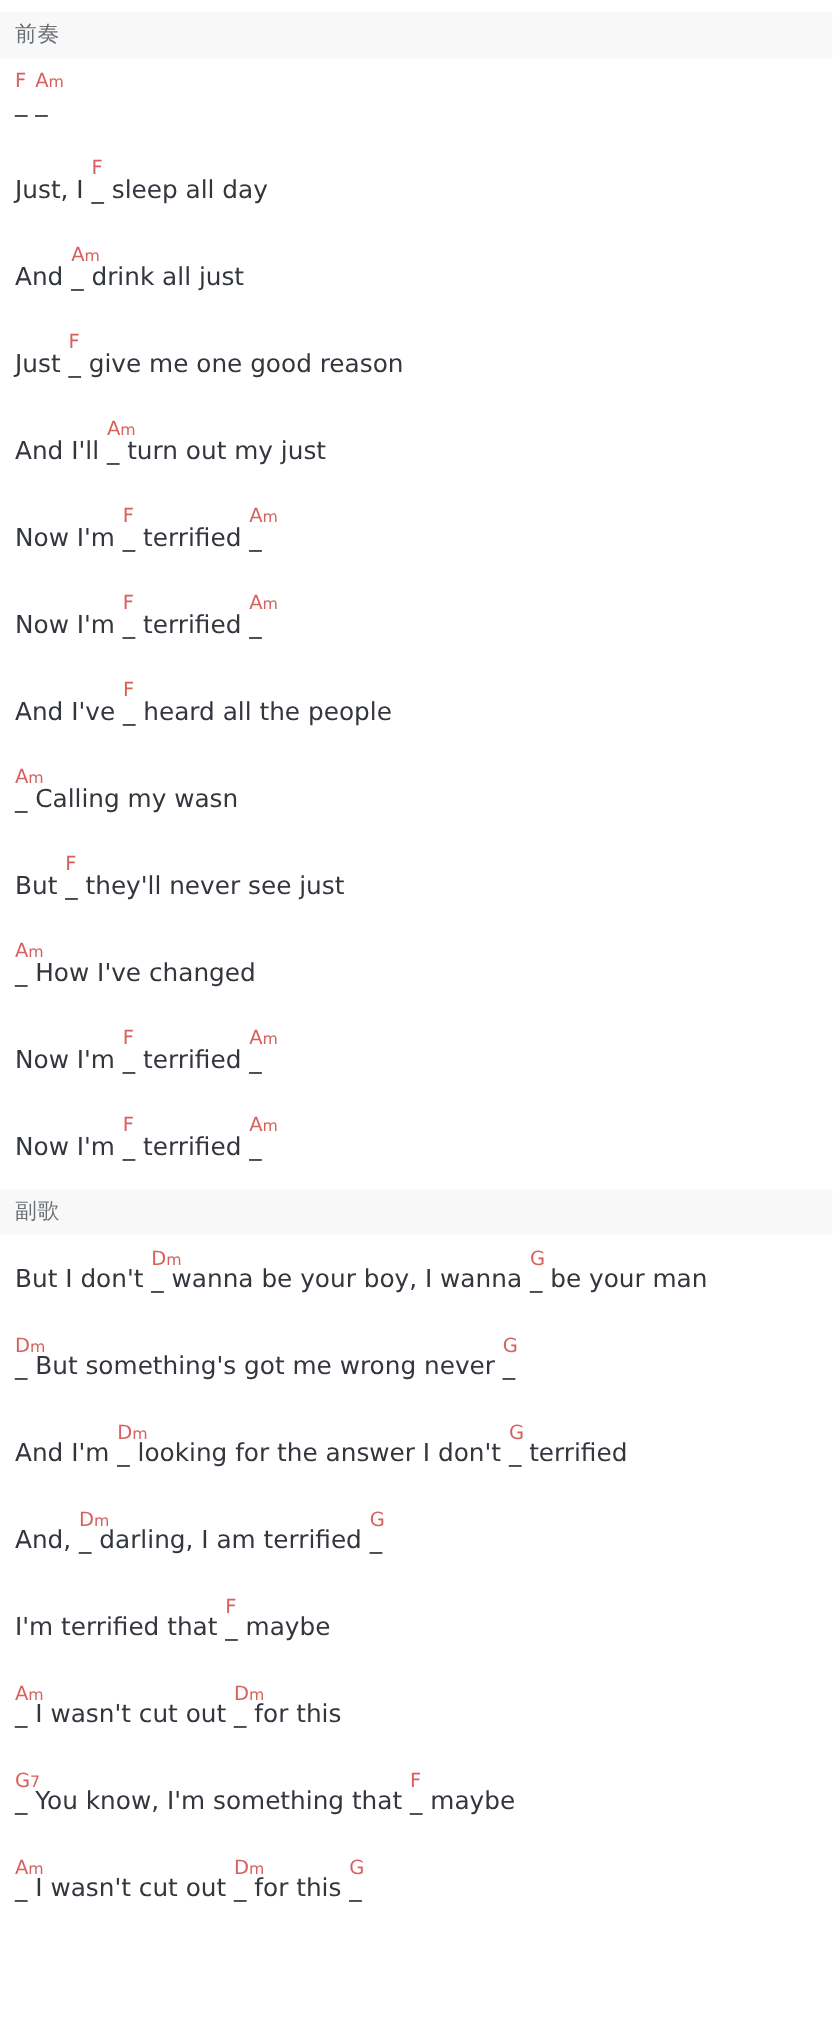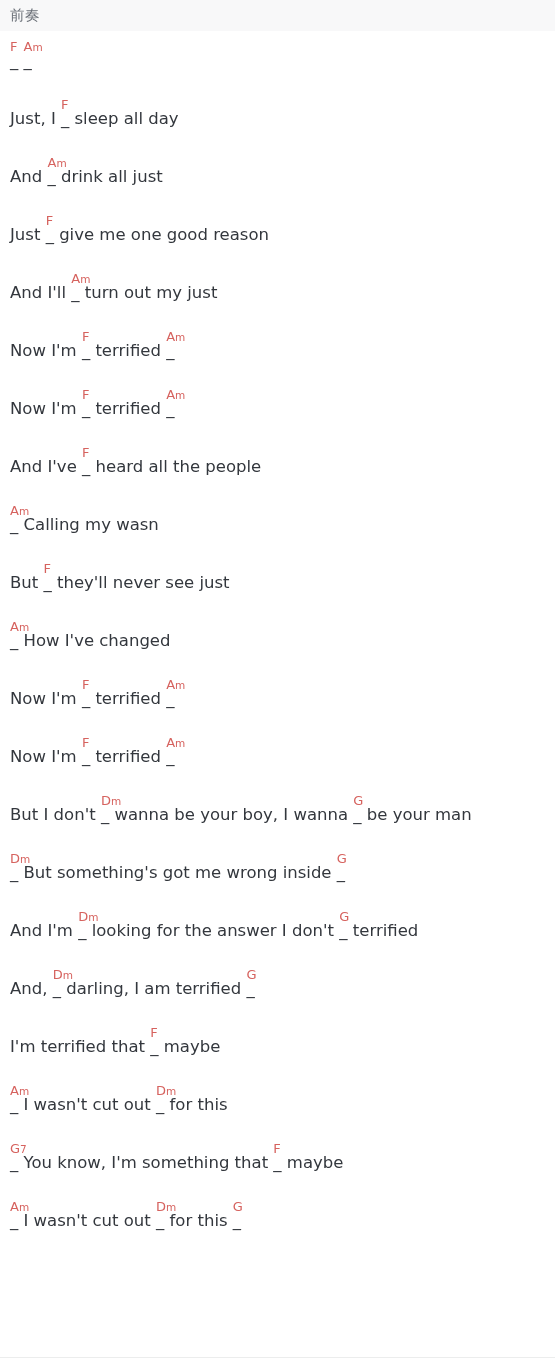--- a/index.html
+++ b/index.html
@@ -24,21 +24,21 @@
   
   .section-head {
     background: #f8f8f9;
     color: #6b7078;
     font-size: 14.5px;
     line-height: 1;
     padding: 8px 0 8px 10px;
     letter-spacing: 0.5px;
     font-family: "DejaVu Sans", "Liberation Sans", sans-serif;
   }
-  .section-head.first { margin-top: 0; }
+  .section-head.first { margin-top: 8px; }
 
   
   .section-body {
     padding: 0 0 0 10px;
   }
 
   
   .line {
     position: relative;
     font-size: 16.5px;
@@ -96,23 +96,24 @@
         <div class="line"><span class="lyric">And I'll </span><span class="slot"><span class="chord"><span>A</span><span class="qual">m</span></span><span class="mark">_</span></span><span class="lyric"> turn out my just</span></div>
         <div class="line"><span class="lyric">Now I'm </span><span class="slot"><span class="chord"><span>F</span></span><span class="mark">_</span></span><span class="lyric"> terrified </span><span class="slot"><span class="chord"><span>A</span><span class="qual">m</span></span><span class="mark">_</span></span></div>
         <div class="line"><span class="lyric">Now I'm </span><span class="slot"><span class="chord"><span>F</span></span><span class="mark">_</span></span><span class="lyric"> terrified </span><span class="slot"><span class="chord"><span>A</span><span class="qual">m</span></span><span class="mark">_</span></span></div>
         <div class="line"><span class="lyric">And I've </span><span class="slot"><span class="chord"><span>F</span></span><span class="mark">_</span></span><span class="lyric"> heard all the people</span></div>
         <div class="line"><span class="slot"><span class="chord"><span>A</span><span class="qual">m</span></span><span class="mark">_</span></span><span class="lyric"> Calling my wasn</span></div>
         <div class="line"><span class="lyric">But </span><span class="slot"><span class="chord"><span>F</span></span><span class="mark">_</span></span><span class="lyric"> they'll never see just</span></div>
         <div class="line"><span class="slot"><span class="chord"><span>A</span><span class="qual">m</span></span><span class="mark">_</span></span><span class="lyric"> How I've changed</span></div>
         <div class="line"><span class="lyric">Now I'm </span><span class="slot"><span class="chord"><span>F</span></span><span class="mark">_</span></span><span class="lyric"> terrified </span><span class="slot"><span class="chord"><span>A</span><span class="qual">m</span></span><span class="mark">_</span></span></div>
         <div class="line"><span class="lyric">Now I'm </span><span class="slot"><span class="chord"><span>F</span></span><span class="mark">_</span></span><span class="lyric"> terrified </span><span class="slot"><span class="chord"><span>A</span><span class="qual">m</span></span><span class="mark">_</span></span></div>
       </div>
+      <div class="section-head">副歌</div>
       <div class="section-body">
         <div class="line"><span class="lyric">But I don't </span><span class="slot"><span class="chord"><span>D</span><span class="qual">m</span></span><span class="mark">_</span></span><span class="lyric"> wanna be your boy, I wanna </span><span class="slot"><span class="chord"><span>G</span></span><span class="mark">_</span></span><span class="lyric"> be your man</span></div>
-        <div class="line"><span class="slot"><span class="chord"><span>D</span><span class="qual">m</span></span><span class="mark">_</span></span><span class="lyric"> But something's got me wrong inside </span><span class="slot"><span class="chord"><span>G</span></span><span class="mark">_</span></span></div>
+        <div class="line"><span class="slot"><span class="chord"><span>D</span><span class="qual">m</span></span><span class="mark">_</span></span><span class="lyric"> But something's got me wrong never </span><span class="slot"><span class="chord"><span>G</span></span><span class="mark">_</span></span></div>
         <div class="line"><span class="lyric">And I'm </span><span class="slot"><span class="chord"><span>D</span><span class="qual">m</span></span><span class="mark">_</span></span><span class="lyric"> looking for the answer I don't </span><span class="slot"><span class="chord"><span>G</span></span><span class="mark">_</span></span><span class="lyric"> terrified</span></div>
         <div class="line"><span class="lyric">And, </span><span class="slot"><span class="chord"><span>D</span><span class="qual">m</span></span><span class="mark">_</span></span><span class="lyric"> darling, I am terrified </span><span class="slot"><span class="chord"><span>G</span></span><span class="mark">_</span></span></div>
         <div class="line"><span class="lyric">I'm terrified that </span><span class="slot"><span class="chord"><span>F</span></span><span class="mark">_</span></span><span class="lyric"> maybe</span></div>
         <div class="line"><span class="slot"><span class="chord"><span>A</span><span class="qual">m</span></span><span class="mark">_</span></span><span class="lyric"> I wasn't cut out </span><span class="slot"><span class="chord"><span>D</span><span class="qual">m</span></span><span class="mark">_</span></span><span class="lyric"> for this</span></div>
         <div class="line"><span class="slot"><span class="chord"><span>G</span><span class="qual">7</span></span><span class="mark">_</span></span><span class="lyric"> You know, I'm something that </span><span class="slot"><span class="chord"><span>F</span></span><span class="mark">_</span></span><span class="lyric"> maybe</span></div>
         <div class="line"><span class="slot"><span class="chord"><span>A</span><span class="qual">m</span></span><span class="mark">_</span></span><span class="lyric"> I wasn't cut out </span><span class="slot"><span class="chord"><span>D</span><span class="qual">m</span></span><span class="mark">_</span></span><span class="lyric"> for this </span><span class="slot"><span class="chord"><span>G</span></span><span class="mark">_</span></span></div>
       </div>
     </div>
 </div>
 

